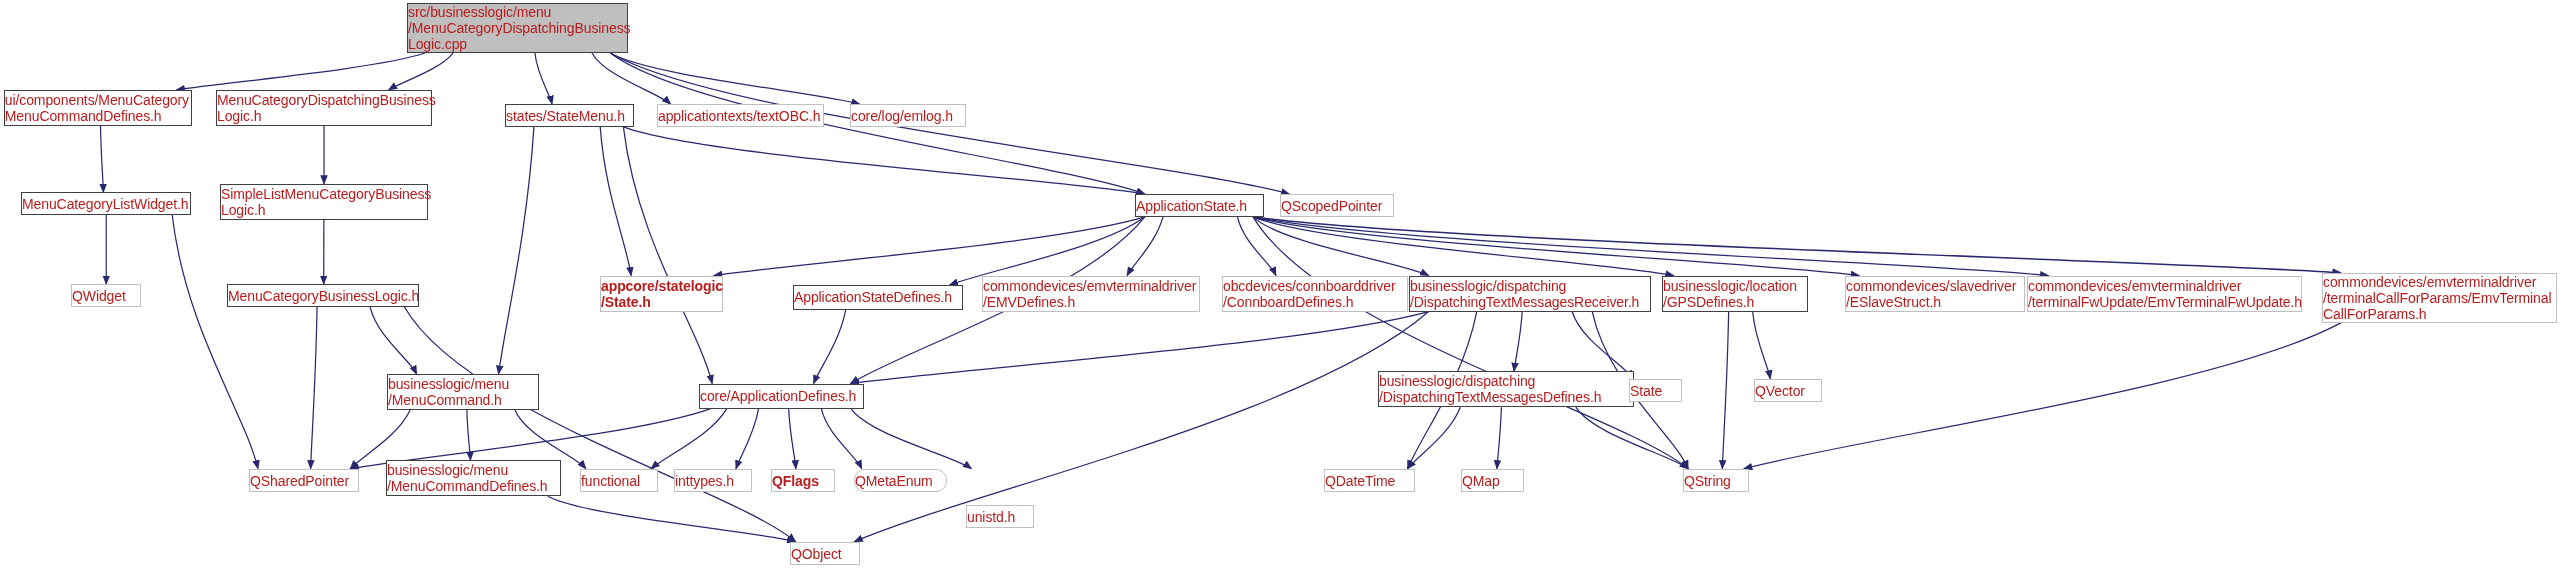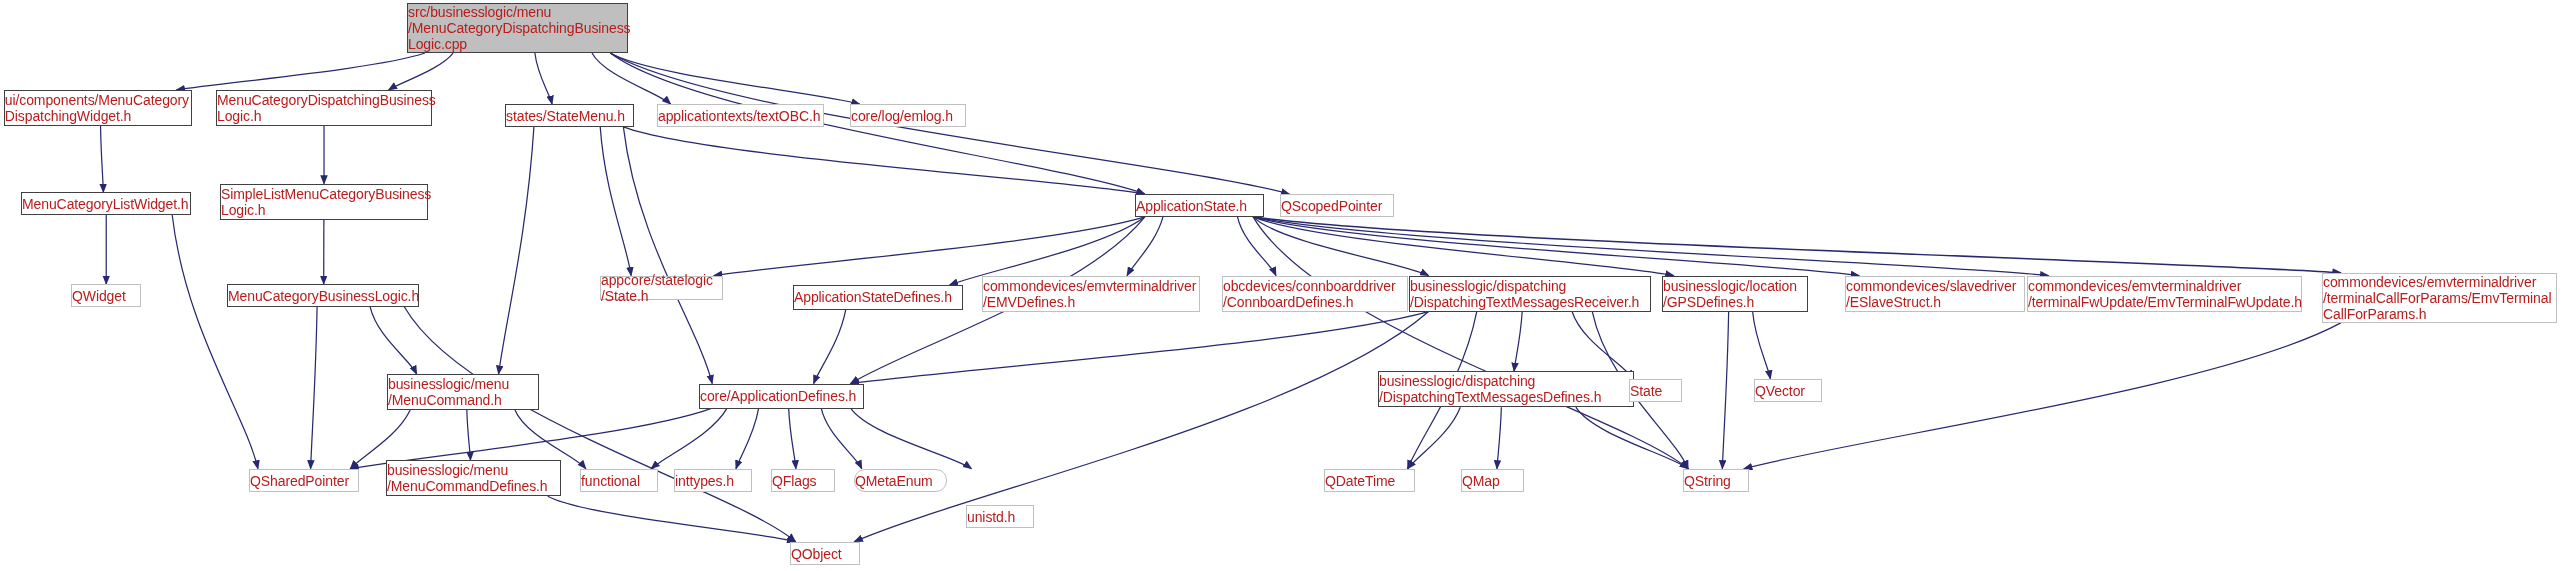--- a/index.html
+++ b/index.html
@@ -90,34 +90,34 @@
         <path d="M898.08,431 C917.8704,459.8 1005.9696,480.92 1025.76,495" fill="none" stroke="#27286e" stroke-width="1.3" marker-end="url(#arrow)"></path>
         <path d="M751.92,431 C673.5690000000001,459.8 448.071,480.92 369.72,495" fill="none" stroke="#27286e" stroke-width="1.3" marker-end="url(#arrow)"></path>
         <path d="M578.2,524 C618.7666,545.6 799.3534,561.44 839.92,572" fill="none" stroke="#27286e" stroke-width="1.3" marker-end="url(#arrow)"></path>
       </g>
   </svg>
   <div id="node-layer">
       <div class="node root" style="left: 407px; top: 2.8px; width: 221px; height: 50px;"><span>src/businesslogic/menu
 /MenuCategoryDispatchingBusiness
 Logic.cpp</span></div>
       <div class="node strong" style="left: 3.8px; top: 90px; width: 188px; height: 36px;"><span>ui/components/MenuCategory
-DispatchingWidget.h</span></div>
+MenuCommandDefines.h</span></div>
       <div class="node strong" style="left: 216px; top: 90px; width: 216px; height: 36px;"><span>MenuCategoryDispatchingBusiness
 Logic.h</span></div>
       <div class="node strong" style="left: 505px; top: 104px; width: 129px; height: 23px;"><span>states/StateMenu.h</span></div>
       <div class="node weak" style="left: 657px; top: 104px; width: 167px; height: 23px;"><span>applicationtexts/textOBC.h</span></div>
       <div class="node weak" style="left: 850px; top: 104px; width: 116px; height: 23px;"><span>core/log/emlog.h</span></div>
       <div class="node strong" style="left: 21px; top: 192px; width: 170px; height: 23px;"><span>MenuCategoryListWidget.h</span></div>
       <div class="node strong" style="left: 220px; top: 184px; width: 208px; height: 36px;"><span>SimpleListMenuCategoryBusiness
 Logic.h</span></div>
       <div class="node strong" style="left: 1135px; top: 194px; width: 129px; height: 23px;"><span>ApplicationState.h</span></div>
       <div class="node weak" style="left: 1280px; top: 194px; width: 114px; height: 23px;"><span>QScopedPointer</span></div>
       <div class="node weak" style="left: 71px; top: 284px; width: 70px; height: 23px;"><span>QWidget</span></div>
       <div class="node strong" style="left: 227px; top: 284px; width: 192px; height: 23px;"><span>MenuCategoryBusinessLogic.h</span></div>
-      <div class="node weak" style="left: 600px; top: 276px; width: 123px; height: 24px;"><span>appcore/statelogic
+      <div class="node weak" style="left: 600px; top: 276px; width: 123px; height: 36px; font-weight: bold;"><span>appcore/statelogic
 /State.h</span></div>
       <div class="node strong" style="left: 793px; top: 285px; width: 170px; height: 24.6px;"><span>ApplicationStateDefines.h</span></div>
       <div class="node weak" style="left: 982px; top: 276px; width: 218px; height: 36px;"><span>commondevices/emvterminaldriver
 /EMVDefines.h</span></div>
       <div class="node weak" style="left: 1222px; top: 276px; width: 186px; height: 36px;"><span>obcdevices/connboarddriver
 /ConnboardDefines.h</span></div>
       <div class="node strong" style="left: 1409px; top: 276px; width: 242px; height: 36px;"><span>businesslogic/dispatching
 /DispatchingTextMessagesReceiver.h</span></div>
       <div class="node strong" style="left: 1662px; top: 276px; width: 146px; height: 36px;"><span>businesslogic/location
 /GPSDefines.h</span></div>
@@ -133,21 +133,21 @@
       <div class="node strong" style="left: 699px; top: 384px; width: 165px; height: 24.6px;"><span>core/ApplicationDefines.h</span></div>
       <div class="node strong" style="left: 1378px; top: 371px; width: 256px; height: 36px;"><span>businesslogic/dispatching
 /DispatchingTextMessagesDefines.h</span></div>
       <div class="node weak" style="left: 1629px; top: 379px; width: 53px; height: 23px;"><span>State</span></div>
       <div class="node weak" style="left: 1754px; top: 379px; width: 68px; height: 23px;"><span>QVector</span></div>
       <div class="node weak" style="left: 249px; top: 469px; width: 110px; height: 23px;"><span>QSharedPointer</span></div>
       <div class="node strong" style="left: 386px; top: 460px; width: 175px; height: 36px;"><span>businesslogic/menu
 /MenuCommandDefines.h</span></div>
       <div class="node weak" style="left: 580px; top: 469px; width: 78px; height: 23px;"><span>functional</span></div>
       <div class="node weak" style="left: 674px; top: 469px; width: 78px; height: 23px;"><span>inttypes.h</span></div>
-      <div class="node weak" style="left: 771px; top: 469px; width: 64px; height: 23px;"><span>QFlags</span></div>
+      <div class="node weak" style="left: 771px; top: 469px; width: 64px; height: 23px; font-weight: bold;"><span>QFlags</span></div>
       <div class="node weak" style="left: 854px; top: 469px; width: 93px; height: 23px; border-radius: 11px;"><span>QMetaEnum</span></div>
       <div class="node weak" style="left: 966px; top: 469px; width: 68px; height: 23px; margin-top: 36px;"><span>unistd.h</span></div>
       <div class="node weak" style="left: 1324px; top: 469px; width: 91px; height: 23px;"><span>QDateTime</span></div>
       <div class="node weak" style="left: 1461px; top: 469px; width: 63px; height: 23px;"><span>QMap</span></div>
       <div class="node weak" style="left: 1683px; top: 469px; width: 66px; height: 23px;"><span>QString</span></div>
       <div class="node weak" style="left: 790px; top: 542px; width: 70px; height: 23px;"><span>QObject</span></div>
     </div>
 </div>
 
 

